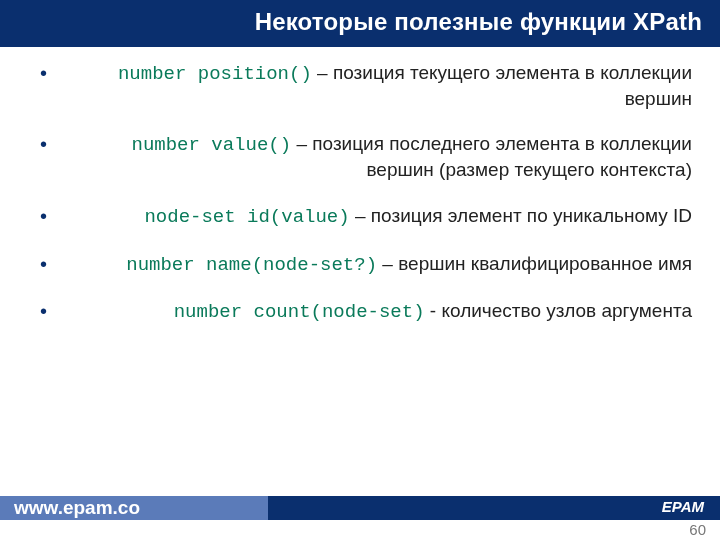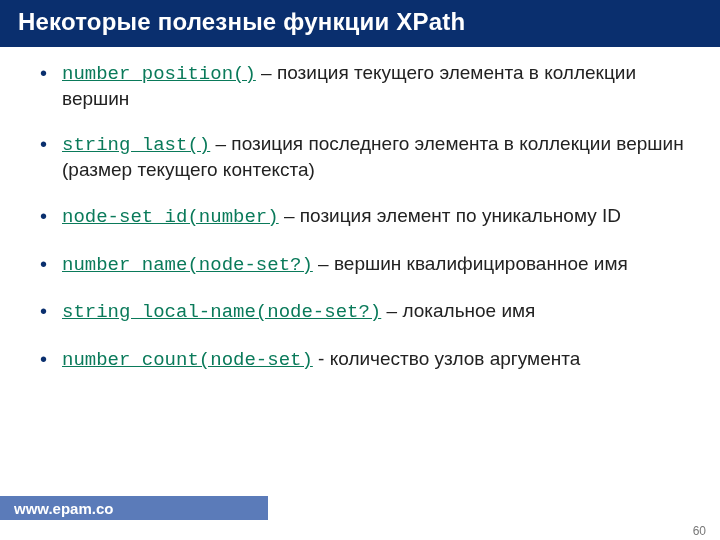--- a/index.html
+++ b/index.html
@@ -1,17 +1,17 @@
 <!DOCTYPE html>
 <html><head>
 <meta charset="utf-8">
 <style>
   * { margin: 0; padding: 0; box-sizing: border-box; }
   html, body { width: 720px; height: 540px; font-family: "Segoe UI", Arial, sans-serif; background: #fff; overflow: hidden; }
-  .slide { width: 720px; height: 540px; position: relative; background: #fff; }
+  .slide { width: 720px; height: 540px; position: relative; background: #fff; text-align: right; }
   .title-bar {
     background: #0a2f6e;
     color: #fff;
     font-size: 24px;
     font-weight: 600;
     padding: 8px 18px 10px 18px;
     line-height: 1.2;
     letter-spacing: 0.2px;
   }
   .content {
@@ -31,35 +31,34 @@
     position: absolute;
     left: 0;
     top: 0;
     color: #0a2f6e;
     font-size: 20px;
     line-height: 1.25;
   }
   .code {
     font-family: Consolas, "Courier New", monospace;
     color: #0a7a5a;
-    text-decoration: underline;
   }
   .desc { color: #222; }
   .footer {
     position: absolute;
     left: 0;
     bottom: 20px;
     width: 100%;
     height: 24px;
     display: flex;
   }
   .footer .left {
     background: #5b7bb9;
     color: #fff;
-    font-size: 15px;
+    font-size: 19px;
     font-weight: 600;
     padding: 2px 14px;
     display: flex;
     align-items: center;
     width: 268px;
   }
   .footer .mid {
     background: #0a2f6e;
     flex: 1;
     position: relative;
@@ -70,53 +69,53 @@
     top: 2px;
     color: #fff;
     font-size: 15px;
     font-weight: 700;
     font-style: italic;
   }
   .pagenum {
     position: absolute;
     right: 14px;
     bottom: 2px;
-    font-size: 12px;
+    font-size: 15px;
     color: #777;
   }
 </style>
 </head>
 <body>
 
 <div class="slide">
 
   <div class="title-bar">Некоторые полезные функции XPath</div>
 
   <div class="content">
     <ul class="bullets">
       <li>
         <span class="code">number position()</span><span class="desc"> – </span><span class="desc">позиция текущего элемента в коллекции вершин</span>
       </li>
       <li>
-        <span class="code">string last()</span><span class="desc"> – </span><span class="desc">позиция последнего элемента в коллекции вершин (размер текущего контекста)</span>
+        <span class="code">number value()</span><span class="desc"> – </span><span class="desc">позиция последнего элемента в коллекции вершин (размер текущего контекста)</span>
       </li>
       <li>
-        <span class="code">node-set id(number)</span><span class="desc"> – </span><span class="desc">позиция элемент по уникальному ID</span>
+        <span class="code">node-set id(value)</span><span class="desc"> – </span><span class="desc">позиция элемент по уникальному ID</span>
       </li>
       <li>
         <span class="code">number name(node-set?)</span><span class="desc"> – </span><span class="desc">вершин квалифицированное имя</span>
-      </li>
-      <li>
-        <span class="code">string local-name(node-set?)</span><span class="desc"> – </span><span class="desc">локальное имя</span>
       </li>
       <li>
         <span class="code">number count(node-set)</span><span class="desc"> - </span><span class="desc">количество узлов аргумента</span>
       </li>
     </ul>
   </div>
 
   <div class="footer">
     <div class="left">www.epam.co</div>
+    <div class="mid">
+      <span class="brand">EPAM</span>
+    </div>
   </div>
 
   <div class="pagenum">60</div>
 
 </div>
 
 </body></html>

